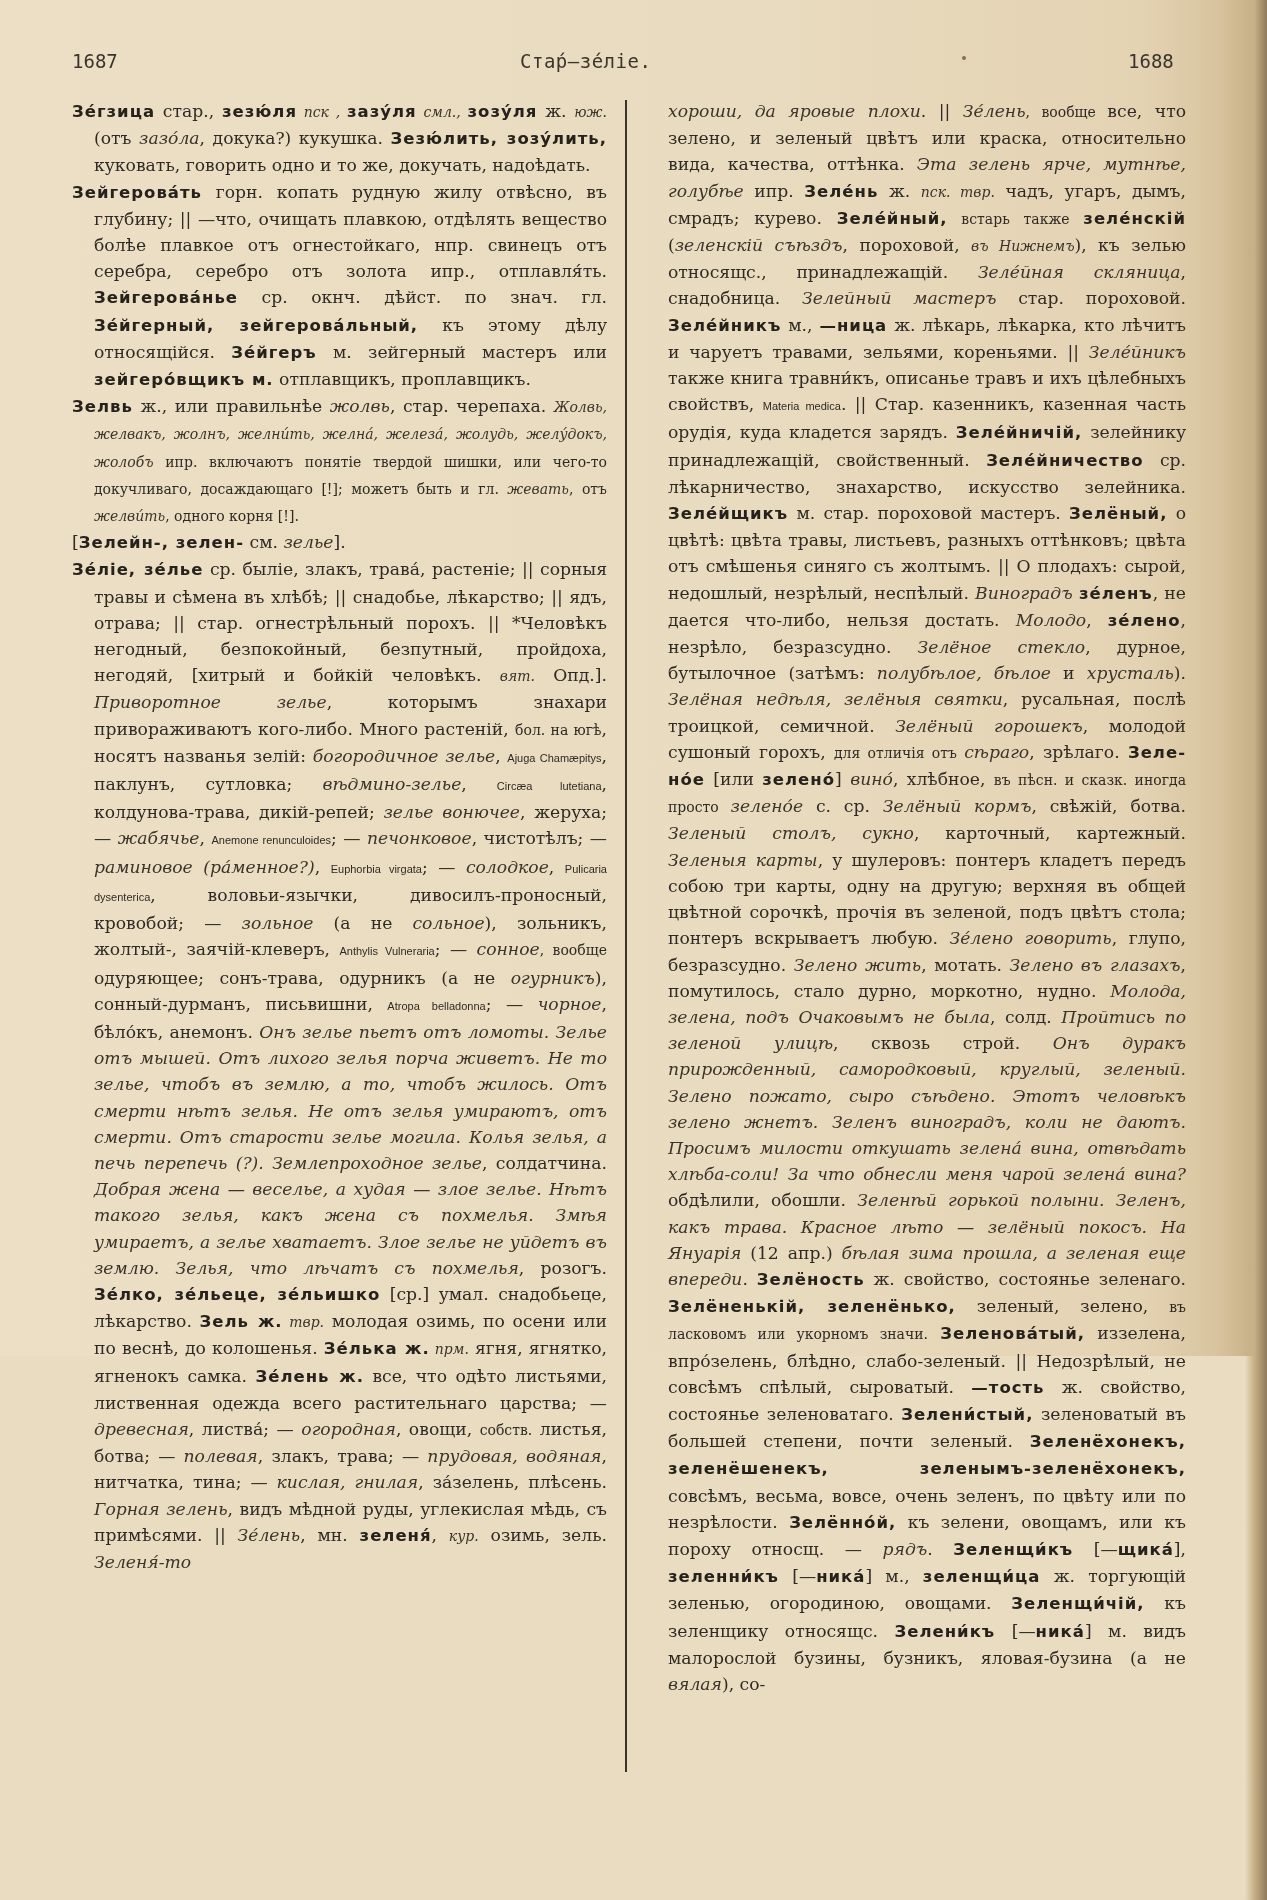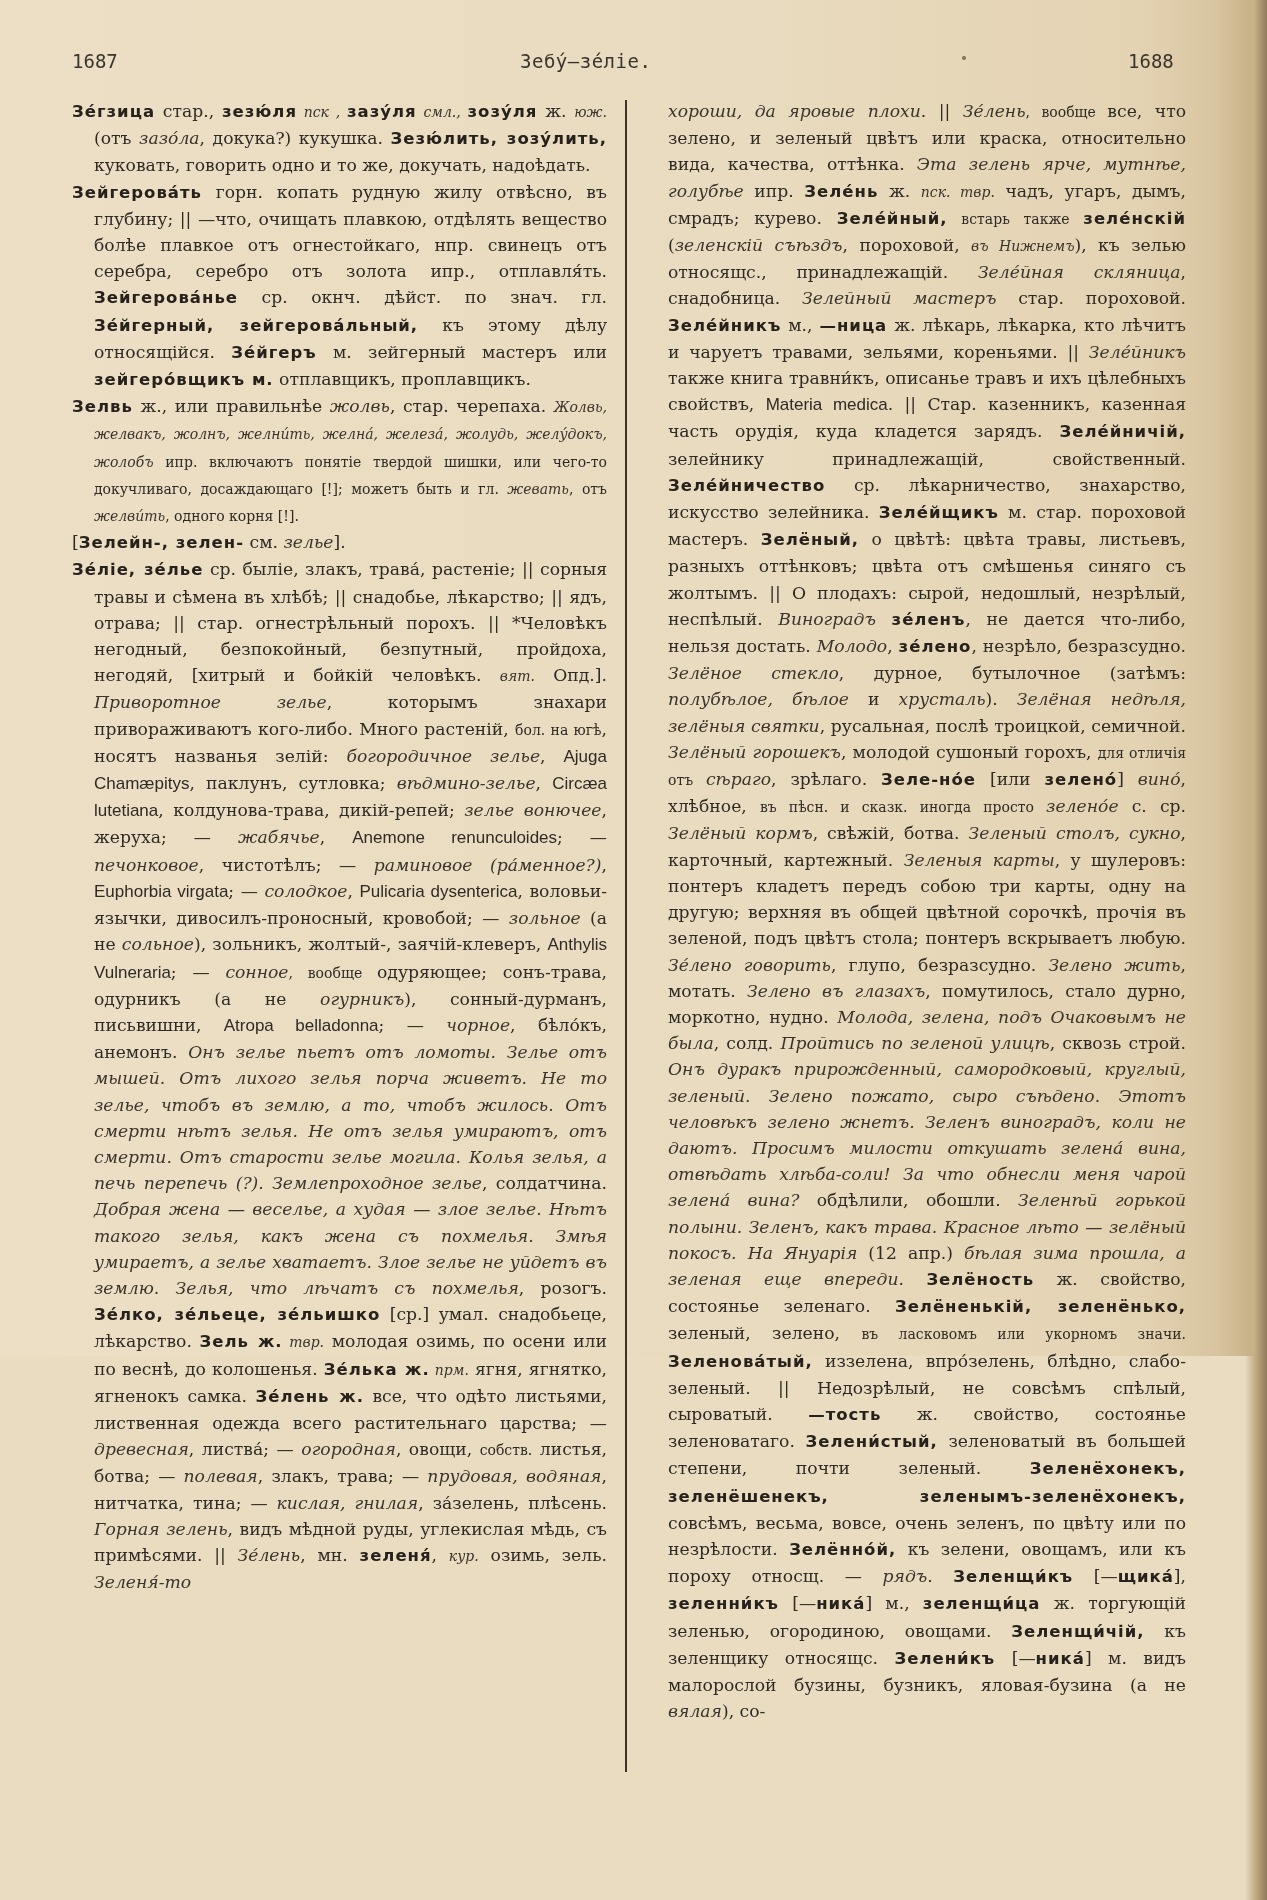--- a/index.html
+++ b/index.html
@@ -35,31 +35,31 @@
   .col.right { left: 668px; width: 518px; }
   .divider {
     position: absolute; left: 625px; top: 100px; width: 2px; height: 1672px;
     background: #3c342a;
   }
   .entry { margin: 0; padding-left: 22px; text-indent: -22px; }
   .cont { margin: 0; }
   .hw { font-family: "DejaVu Sans", "Liberation Sans", sans-serif; font-weight: bold; font-size: 16.5px; letter-spacing: 1px; color: #26211b; }
   .it { font-style: italic; color: #3b342b; }
   .sm { font-size: 14px; }
-  .lat { font-family: "Liberation Sans", sans-serif; font-size: 17px; }
+  .lat { font-family: "Liberation Sans", sans-serif; font-size: 11px; }
 </style>
 </head>
 <body>
 
 <div class="page">
   <div class="edge"></div>
 
   <div class="header">
     <span class="pl">1687</span>
-    <span class="pc">Зебу́—зе́ліе.</span>
+    <span class="pc">Стар́—зе́ліе.</span>
     <span class="dot"></span>
     <span class="pr">1688</span>
   </div>
 
   <div class="col left" id="col-left">
       <p class="entry"><span class="hw">Зе́гзица</span><span> стар., </span><span class="hw">зезю́ля</span><span class="it sm"> пск , </span><span class="hw">зазу́ля</span><span class="it sm"> смл., </span><span class="hw">зозу́ля</span><span> ж. </span><span class="it sm">юж.</span><span> (отъ </span><span class="it">зазо́ла</span><span>, докука?) кукушка. </span><span class="hw">Зезю́лить, зозу́лить,</span><span> куковать, говорить одно и то же, докучать, надоѣдать.</span></p>
       <p class="entry"><span class="hw">Зейгерова́ть</span><span> горн. копать рудную жилу отвѣсно, въ глубину; || —что, очищать плавкою, отдѣлять вещество болѣе плавкое отъ огнестойкаго, нпр. свинецъ отъ серебра, серебро отъ золота ипр., отплавля́ть. </span><span class="hw">Зейгерова́нье</span><span> ср. окнч. дѣйст. по знач. гл. </span><span class="hw">Зе́йгерный, зейгерова́льный,</span><span> къ этому дѣлу относящійся. </span><span class="hw">Зе́йгеръ</span><span> м. зейгерный мастеръ или </span><span class="hw">зейгеро́вщикъ м.</span><span> отплавщикъ, проплавщикъ.</span></p>
       <p class="entry"><span class="hw">Зелвь</span><span> ж., или правильнѣе </span><span class="it">жолвь</span><span>, стар. черепаха. </span><span class="it sm">Жолвь, желвакъ, жолнъ, желни́ть, желна́, железа́, жолудь, желу́докъ, жолобъ</span><span class="sm"> ипр. включаютъ понятіе твердой шишки, или чего-то докучливаго, досаждающаго [!]; можетъ быть и гл. </span><span class="it sm">жевать</span><span class="sm">, отъ </span><span class="it sm">желви́ть</span><span class="sm">, одного корня [!].</span></p>
       <p class="entry"><span>[</span><span class="hw">Зелейн-, зелен-</span><span> см. </span><span class="it">зелье</span><span>].</span></p>
       <p class="entry"><span class="hw">Зе́ліе, зе́лье</span><span> ср. быліе, злакъ, трава́, растеніе; || сорныя травы и сѣмена въ хлѣбѣ; || снадобье, лѣкарство; || ядъ, отрава; || стар. огнестрѣльный порохъ. || *Человѣкъ негодный, безпокойный, безпутный, пройдоха, негодяй, [хитрый и бойкій человѣкъ. </span><span class="it sm">вят.</span><span> Опд.]. </span><span class="it">Приворотное зелье</span><span>, которымъ знахари привораживаютъ кого-либо. Много растеній, </span><span class="sm">бол. на югѣ</span><span>, носятъ названья зелій: </span><span class="it">богородичное зелье</span><span>, </span><span class="lat">Ajuga Chamæpitys</span><span>, паклунъ, сутловка; </span><span class="it">вѣдмино-зелье</span><span>, </span><span class="lat">Circæa lutetiana</span><span>, колдунова-трава, дикій-репей; </span><span class="it">зелье вонючее</span><span>, жеруха; — </span><span class="it">жабячье</span><span>, </span><span class="lat">Anemone renunculoides</span><span>; — </span><span class="it">печонковое</span><span>, чистотѣлъ; — </span><span class="it">раминовое (ра́менное?)</span><span>, </span><span class="lat">Euphorbia virgata</span><span>; — </span><span class="it">солодкое</span><span>, </span><span class="lat">Pulicaria dysenterica</span><span>, воловьи-язычки, дивосилъ-проносный, кровобой; — </span><span class="it">зольное</span><span> (а не </span><span class="it">сольное</span><span>), зольникъ, жолтый-, заячій-клеверъ, </span><span class="lat">Anthylis Vulneraria</span><span>; — </span><span class="it">сонное</span><span class="sm">, вообще </span><span>одуряющее; сонъ-трава, одурникъ (а не </span><span class="it">огурникъ</span><span>), сонный-дурманъ, письвишни, </span><span class="lat">Atropa belladonna</span><span>; — </span><span class="it">чорное</span><span>, бѣло́къ, анемонъ. </span><span class="it">Онъ зелье пьетъ отъ ломоты. Зелье отъ мышей. Отъ лихого зелья порча живетъ. Не то зелье, чтобъ въ землю, а то, чтобъ жилось. Отъ смерти нѣтъ зелья. Не отъ зелья умираютъ, отъ смерти. Отъ старости зелье могила. Колья зелья, а печь перепечь (?). Землепроходное зелье</span><span>, солдатчина. </span><span class="it">Добрая жена — веселье, а худая — злое зелье. Нѣтъ такого зелья, какъ жена съ похмелья. Змѣя умираетъ, а зелье хватаетъ. Злое зелье не уйдетъ въ землю. Зелья, что лѣчатъ съ похмелья</span><span>, розогъ. </span><span class="hw">Зе́лко, зе́льеце, зе́льишко</span><span> [ср.] умал. снадобьеце, лѣкарство. </span><span class="hw">Зель ж.</span><span class="it sm"> твр.</span><span> молодая озимь, по осени или по веснѣ, до колошенья. </span><span class="hw">Зе́лька ж.</span><span class="it sm"> прм.</span><span> ягня, ягнятко, ягненокъ самка. </span><span class="hw">Зе́лень ж.</span><span> все, что одѣто листьями, лиственная одежда всего растительнаго царства; — </span><span class="it">древесная</span><span>, листва́; — </span><span class="it">огородная</span><span>, овощи, </span><span class="sm">собств.</span><span> листья, ботва; — </span><span class="it">полевая</span><span>, злакъ, трава; — </span><span class="it">прудовая, водяная</span><span>, нитчатка, тина; — </span><span class="it">кислая, гнилая</span><span>, за́зелень, плѣсень. </span><span class="it">Горная зелень</span><span>, видъ мѣдной руды, углекислая мѣдь, съ примѣсями. || </span><span class="it">Зе́лень</span><span>, мн. </span><span class="hw">зеленя́</span><span>, </span><span class="it sm">кур.</span><span> озимь, зель. </span><span class="it">Зеленя́-то</span></p>

